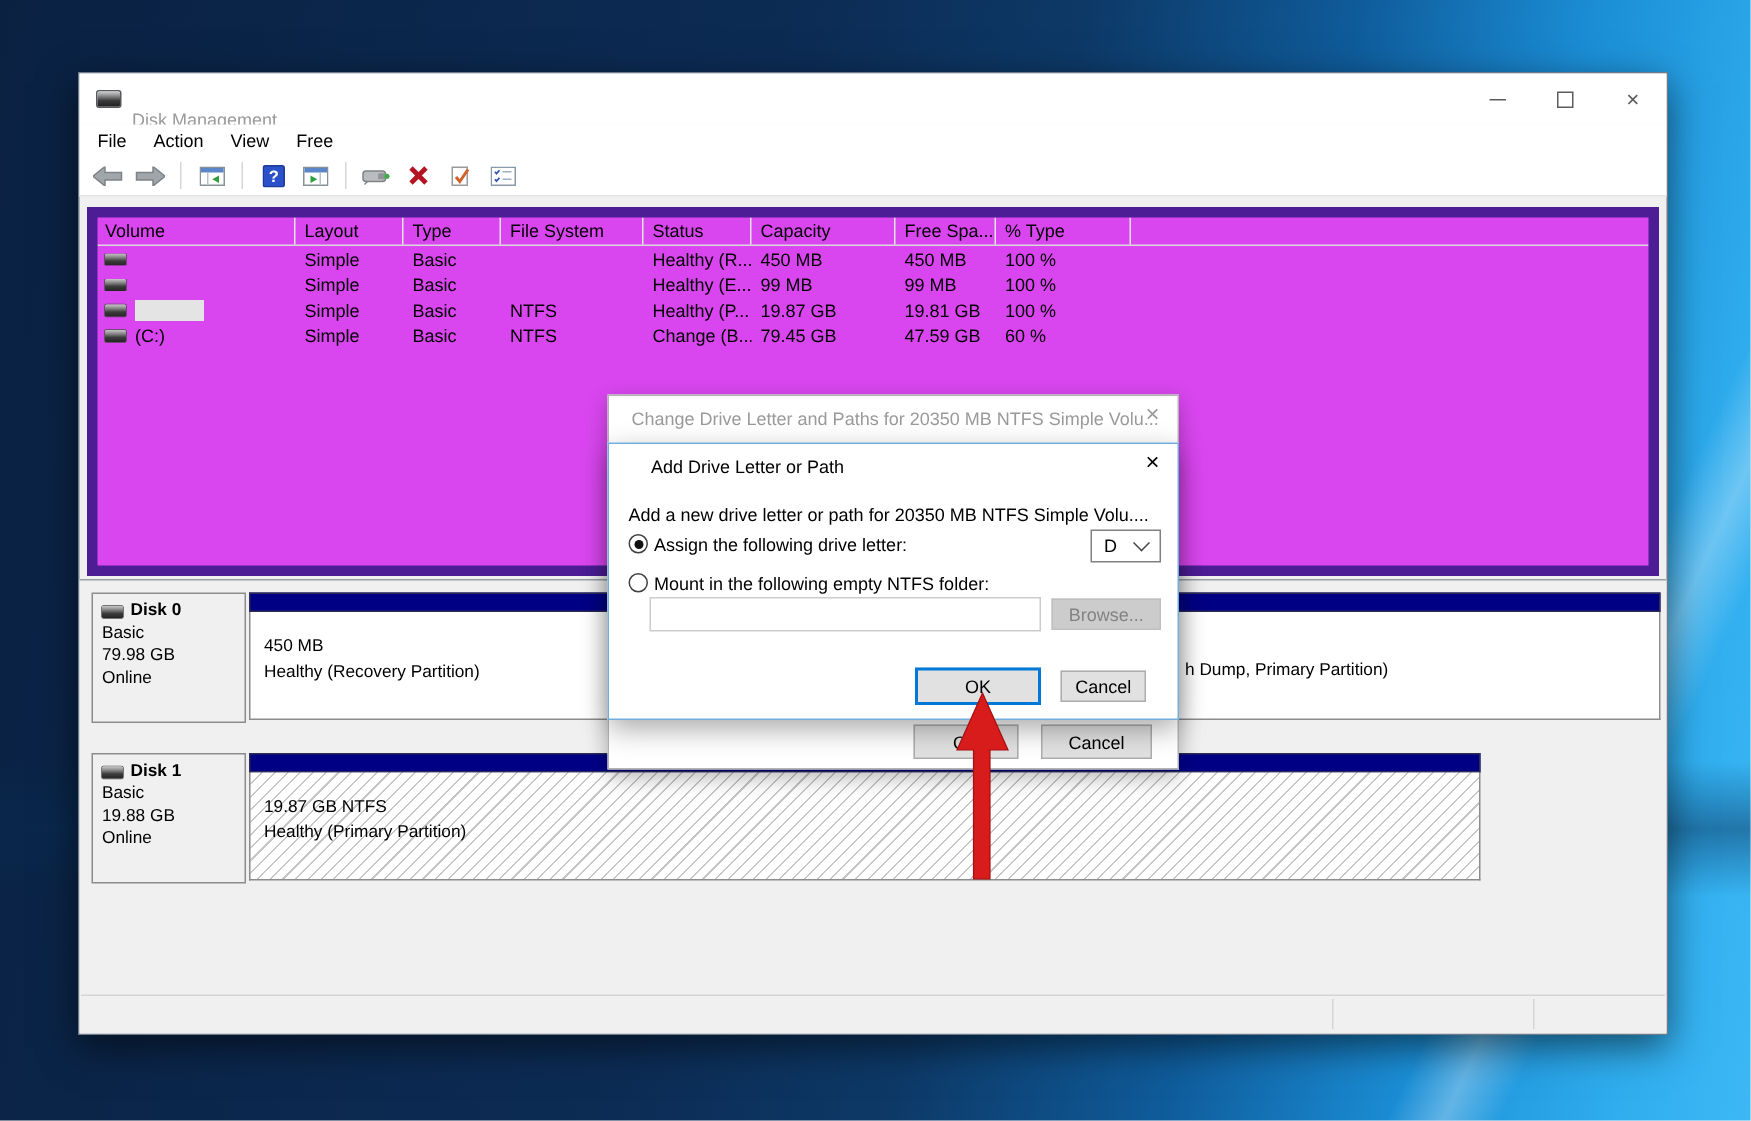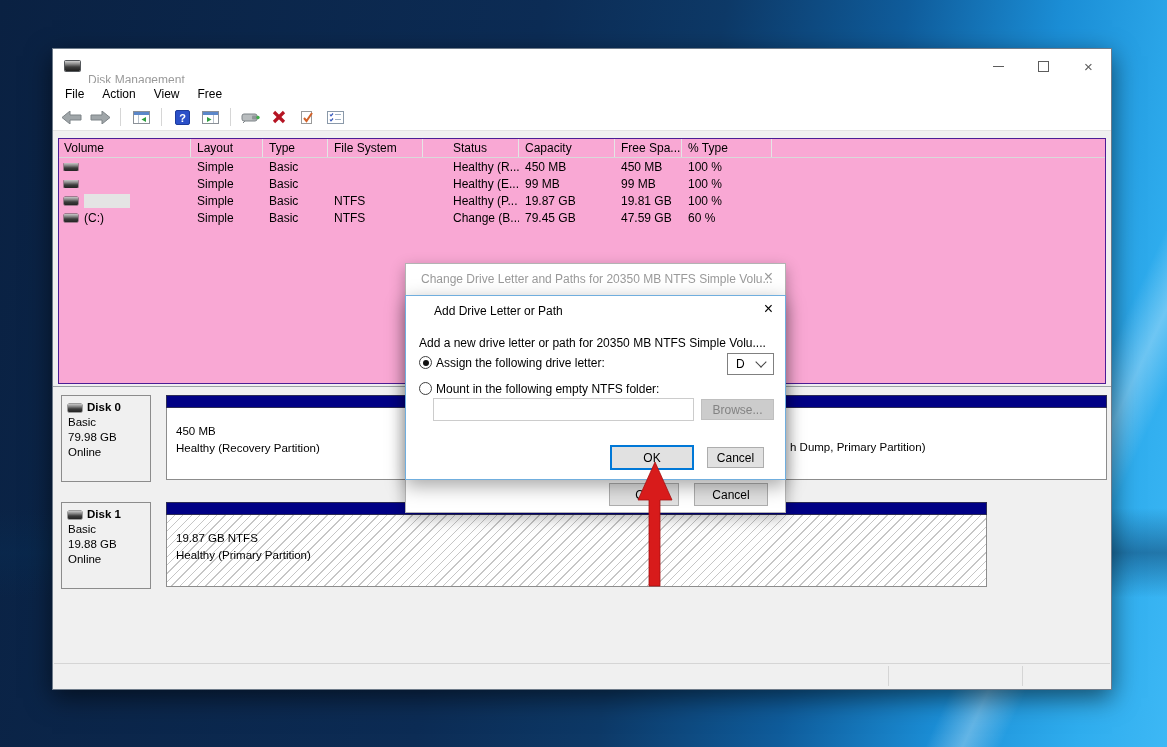--- a/index.html
+++ b/index.html
@@ -25,36 +25,36 @@
   .closeglyph{font-size:15px;line-height:15px;}
   
   .menubar{position:absolute;left:0;top:34px;right:0;height:21px;background:#fff;display:flex;align-items:center;padding-left:3px;}
   .menuitem{padding:0 9px;font-size:12px;}
   
   .toolbar{position:absolute;left:0;top:55px;right:0;height:26px;background:#fff;border-bottom:1px solid #e3e3e3;
            display:flex;align-items:center;padding-left:8px;gap:6px;}
   .tsep{width:1px;height:18px;background:#d6d6d6;margin:0 3px;}
   .tico{display:flex;align-items:center;justify-content:center;width:22px;height:20px;}
   
-  .listview{position:absolute;left:5px;top:89px;width:1048px;height:246px;background:#f9a8d4;
-            border:1px solid #4c1d95;box-sizing:border-box;overflow:hidden;}
+  .listview{position:absolute;left:5px;top:89px;width:1048px;height:246px;background:#d946ef;
+            border:7px solid #4c1d95;box-sizing:border-box;overflow:hidden;}
   .lhead{display:flex;height:18px;border-bottom:1px solid #d9d9d9;align-items:center;}
   .lhead .c{border-right:1px solid #e5e5e5;height:18px;line-height:18px;}
   .c{box-sizing:border-box;padding-left:6px;white-space:nowrap;overflow:hidden;}
   .c-vol{width:132px;padding-left:5px;display:flex;align-items:center;}
-  .c-lay{width:72px;}.c-typ{width:65px;}.c-fs{width:95px;}.c-st{width:72px;margin-left:24px;}
+  .c-lay{width:72px;}.c-typ{width:65px;}.c-fs{width:95px;}.c-st{width:72px;}
   .c-cap{width:96px;}.c-fsp{width:67px;}.c-pf{width:90px;}.c-fill{flex:1;border-right:none!important;}
   .vrow{display:flex;height:17px;align-items:center;font-size:12px;}
   .vicon{width:14px;height:8px;border-radius:1px;margin-right:6px;flex:0 0 auto;
          background:linear-gradient(180deg,#c7c7c7 0%,#8a8a8a 30%,#3c3c3c 62%,#242424 100%);box-shadow:0 0 0 .5px #4a4a4a;}
   .selbox{display:inline-block;width:46px;height:14px;background:#e4e4e4;}
   
   .bottompane{position:absolute;left:0;top:337px;right:0;bottom:0;background:#f0f0f0;border-top:1px solid #9aa0a6;}
   .diskrow{position:absolute;left:8px;width:1046px;height:89px;}
-  .dhead{position:absolute;left:0;top:0;width:90px;height:87px;border:1px solid #8c8c8c;background:#f0f0f0;
+  .dhead{position:absolute;left:0;top:0;width:103px;height:87px;border:1px solid #8c8c8c;background:#f0f0f0;
          box-sizing:border-box;padding:4px 0 0 6px;line-height:15px;font-size:11.5px;}
   .dname{font-weight:bold;display:flex;align-items:center;gap:5px;}
   .dicon{width:14px;height:8px;border-radius:1px;
          background:linear-gradient(180deg,#c7c7c7 0%,#8a8a8a 30%,#3c3c3c 62%,#242424 100%);box-shadow:0 0 0 .5px #4a4a4a;}
   .part{position:absolute;top:0;height:87px;}
   .pbar{height:13px;background:#000085;border:1px solid #2c2c55;box-sizing:border-box;}
   .pbody{position:relative;height:72px;background:#fff;border:1px solid #8c8c8c;border-top:none;
          box-sizing:border-box;padding:15px 0 0 9px;font-size:11.5px;line-height:17px;}
   .pbody.hatch{background:repeating-linear-gradient(135deg,#ffffff 0 5px,#c6c6c6 5px 6px);}
   .prightfrag{position:absolute;left:623px;top:31px;white-space:nowrap;}

